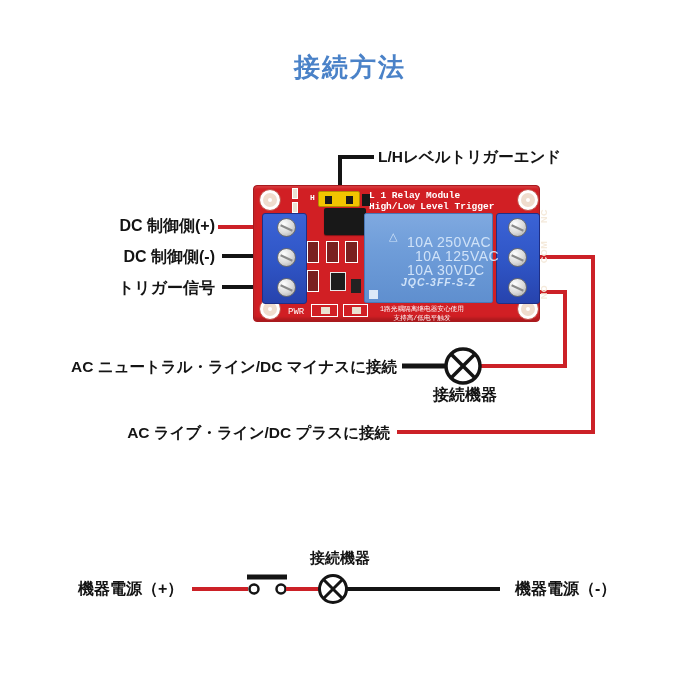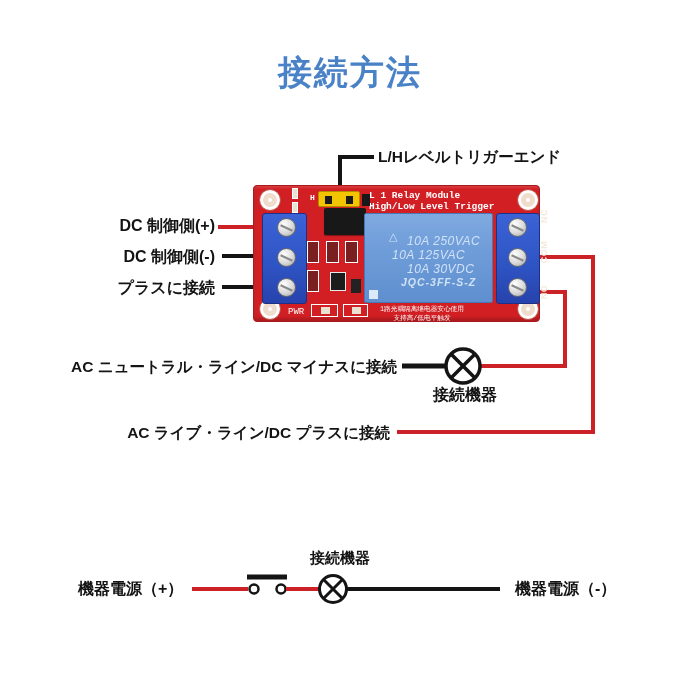--- a/index.html
+++ b/index.html
@@ -5,40 +5,40 @@
   :root{
     --title-blue:#4a82c8; --pcb-red:#d11f24; --pcb-edge:#a81a1e;
     --terminal-blue:#2f55c5; --terminal-dark:#1e2f86; --relay-blue:#6f9dd9;
     --relay-text:#cfe2f8; --wire-red:#cc2127; --line-black:#141414; --jumper-yellow:#f2c500;
   }
   *{margin:0;padding:0;box-sizing:border-box;}
   html,body{background:#fff;}
   body{font-family:"Liberation Sans","DejaVu Sans",sans-serif;}
   .canvas{position:relative;width:700px;height:700px;background:#fff;overflow:hidden;}
   .abs{position:absolute;}
-  .page-title{left:0;top:50px;width:700px;text-align:center;font-size:34px;font-weight:800;
+  .page-title{left:0;top:50px;width:700px;text-align:center;font-size:26px;font-weight:800;
     color:var(--title-blue);letter-spacing:2px;}
   .lbl{color:var(--line-black);font-weight:700;font-size:16px;white-space:nowrap;}
   .lbl.sm{font-size:15.5px;}
   svg.wires{left:0;top:0;z-index:1;}
   
   .pcb{left:253px;top:185px;width:287px;height:137px;background:var(--pcb-red);
     border:1px solid var(--pcb-edge);border-radius:4px;z-index:2;
     box-shadow:inset 0 -3px 3px rgba(0,0,0,.18), inset 0 2px 2px rgba(255,255,255,.12);}
   .hole{width:22px;height:22px;border-radius:50%;background:#fff;
     box-shadow:inset 0 0 0 3px #fff, inset 0 0 0 8px #efdccd;border:1px solid #c24a43;}
   .tblock{background:linear-gradient(180deg,#3b63d6,var(--terminal-blue) 55%,#2743ad);
     border:1px solid var(--terminal-dark);border-radius:3px;}
   .screw{width:19px;height:19px;border-radius:50%;border:1px solid #6d6d6d;
     background:radial-gradient(circle at 35% 30%,#ffffff,#d9d9d9 55%,#9f9f9f);}
   .screw:after{content:"";position:absolute;left:2px;top:8px;width:13px;height:2px;background:#8a8a8a;transform:rotate(25deg);display:block;}
   .screw{position:absolute;}
   .relay{background:linear-gradient(180deg,#7fa9e0,var(--relay-blue) 40%,#5f8fcf);
     border:1px solid #4977b6;border-radius:2px;color:var(--relay-text);}
-  .relay .rl{font-size:12px;font-style:italic;letter-spacing:.5px;white-space:nowrap;}
+  .relay .rl{font-size:14px;letter-spacing:.5px;white-space:nowrap;}
   .relay .model{font-size:10.5px;font-weight:700;font-style:italic;letter-spacing:1px;}
   .silk{color:#fff;font-family:"Liberation Mono","DejaVu Sans Mono",monospace;}
   .silk-top{font-size:9.5px;line-height:11px;white-space:nowrap;font-weight:700;}
   .silk-cn{font-size:7px;line-height:8.5px;text-align:center;white-space:nowrap;transform:scale(.95);}
   .vlabel{font-size:9px;font-weight:700;color:#f5eadb;transform:rotate(-90deg);
     width:32px;text-align:center;letter-spacing:.5px;}
   .smd{border:1.5px solid #fff;background:#7a2020;}
   .smd.dark{background:#1c1c1c;border-color:#e8e8e8;}
   .ic{background:#181818;border-radius:2px;box-shadow:0 1px 1px rgba(0,0,0,.4);}
   .jumper{background:var(--jumper-yellow);border:1px solid #b58e00;border-radius:2px;}
@@ -120,21 +120,21 @@
     <div class="abs smd" style="left:91px;top:55px;width:13px;height:22px;"></div>
     <div class="abs smd" style="left:53px;top:84px;width:12px;height:22px;"></div>
     <div class="abs smd dark" style="left:76px;top:86px;width:16px;height:19px;"></div>
     <div class="abs" style="left:97px;top:93px;width:10px;height:14px;background:#222;"></div>
     <div class="abs" style="left:38px;top:2px;width:6px;height:11px;background:#e9e2d2;border:1px solid #fff;"></div>
     <div class="abs" style="left:38px;top:16px;width:6px;height:11px;background:#e9e2d2;border:1px solid #fff;"></div>
 
     <div class="abs relay" style="left:110px;top:27px;width:129px;height:90px;">
       <div class="abs" style="left:24px;top:16px;font-size:11px;">△</div>
       <div class="abs rl" style="left:42px;top:20px;">10A 250VAC</div>
-      <div class="abs rl" style="left:27px;top:34px;">10A 125VAC</div>
+      <div class="abs rl" style="left:50px;top:34px;">10A 125VAC</div>
       <div class="abs rl" style="left:42px;top:48px;">10A 30VDC</div>
       <div class="abs model" style="left:36px;top:62px;">JQC-3FF-S-Z</div>
       <div class="abs" style="left:4px;top:76px;width:9px;height:9px;background:#dce9f8;"></div>
     </div>
 
     <div class="abs vlabel" style="left:274px;top:25px;">NC</div>
     <div class="abs vlabel" style="left:274px;top:61px;">COM</div>
     <div class="abs vlabel" style="left:274px;top:101px;">NO</div>
 
     <div class="abs silk" style="left:34px;top:121px;font-size:9px;font-weight:400;">PWR</div>
@@ -146,21 +146,21 @@
       </div>
     <div class="abs silk silk-cn" style="left:112px;top:119px;width:112px;">
       <div>1路光耦隔离继电器安心使用</div>
       <div>支持高/低电平触发</div>
     </div>
   </div>
 
   <div class="abs lbl sm" style="left:378px;top:147px;z-index:3;">L/Hレベルトリガーエンド</div>
   <div class="abs lbl" style="right:485px;top:216px;z-index:3;">DC 制御側(+)</div>
   <div class="abs lbl" style="right:485px;top:247px;z-index:3;">DC 制御側(-)</div>
-  <div class="abs lbl" style="right:485px;top:278px;z-index:3;">プラスに接続</div>
+  <div class="abs lbl" style="right:485px;top:278px;z-index:3;">トリガー信号</div>
 
   <div class="abs lbl sm" style="right:303px;top:357px;z-index:3;">AC ニュートラル・ライン/DC マイナスに接続</div>
   <div class="abs lbl" style="left:433px;top:385px;z-index:3;">接続機器</div>
   <div class="abs lbl" style="left:78px;top:579px;z-index:3;">機器電源（+）</div>
 
   <div class="abs lbl sm" style="right:310px;top:423px;z-index:3;">AC ライブ・ライン/DC プラスに接続</div>
   <div class="abs lbl" style="left:310px;top:549px;z-index:3;font-size:15px;">接続機器</div>
   <div class="abs lbl" style="left:515px;top:579px;z-index:3;">機器電源（-）</div>
 
 </div>

